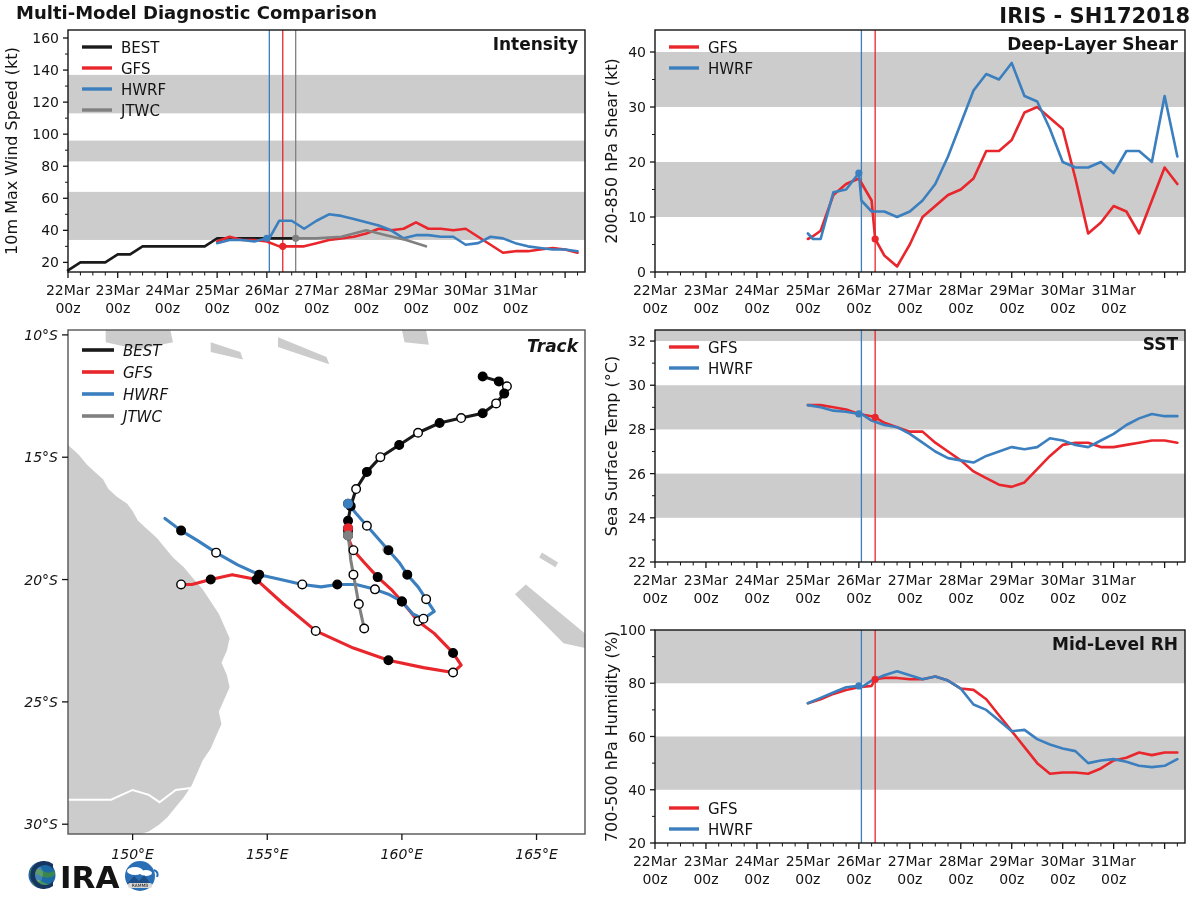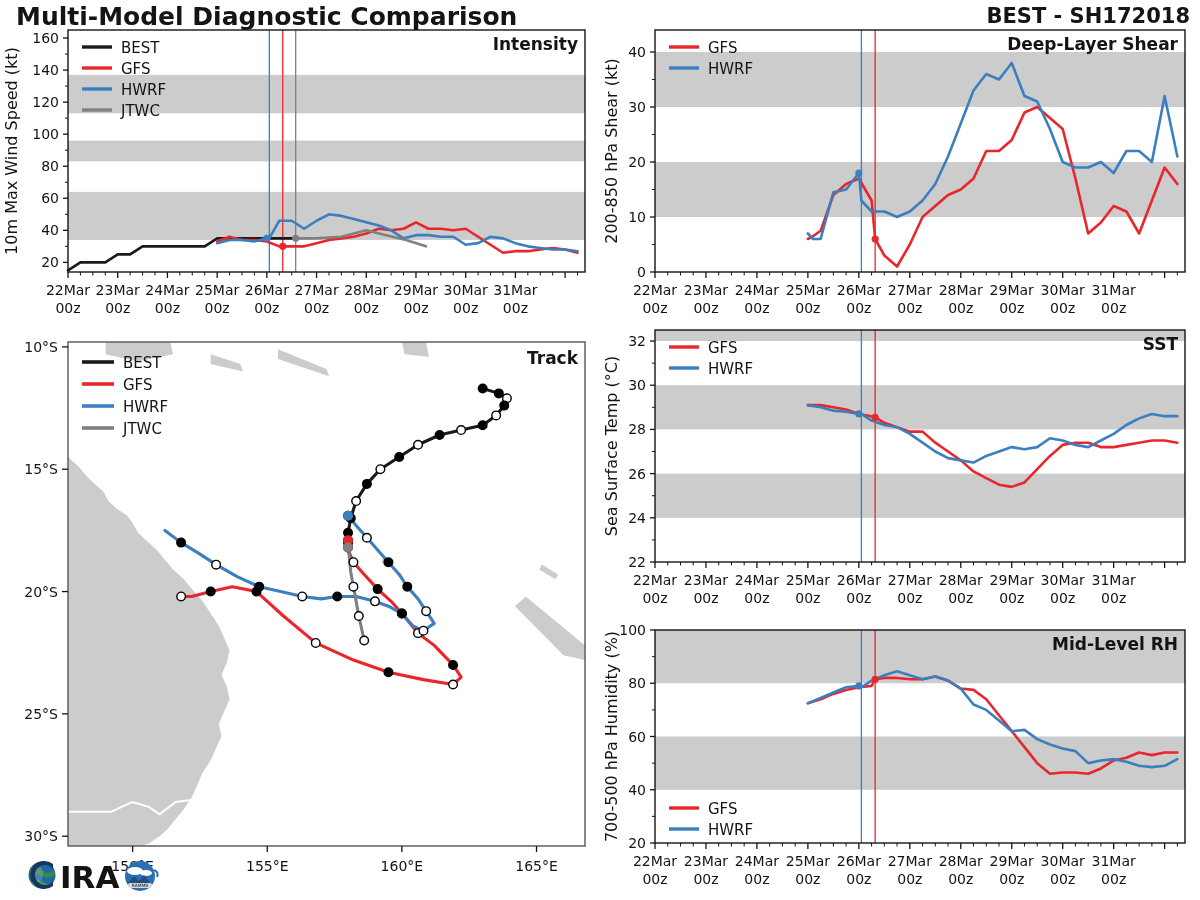--- a/index.html
+++ b/index.html
@@ -5,31 +5,31 @@
   html,body{margin:0;padding:0;background:#ffffff;}
   body{width:1200px;height:900px;position:relative;overflow:hidden;
        font-family:"DejaVu Sans","Liberation Sans",sans-serif;color:#141414;}
   .panel{position:absolute;}
   svg{display:block;}
   text{font-family:"DejaVu Sans","Liberation Sans",sans-serif;fill:#141414;}
   .tick-lbl{font-size:14px;}
   .ax-lbl{font-size:16px;}
   .pan-tag{font-size:17px;font-weight:bold;}
   .leg-lbl{font-size:15px;}
-  .maintitle{font-size:25px;font-weight:bold;}
+  .maintitle{font-size:18px;font-weight:bold;}
   .stormid{font-size:21px;font-weight:bold;}
 </style>
 </head>
 <body>
 
 <div class="panel" style="left:16px;top:2px;">
   <div class="maintitle">Multi-Model Diagnostic Comparison</div>
 </div>
 <div class="panel" style="left:0;top:4px;width:1190px;text-align:right;">
-  <span class="stormid">BEST - SH172018</span>
+  <span class="stormid">IRIS - SH172018</span>
 </div>
 
 <div class="panel" style="left:0;top:0;">
   <svg id="svg-intensity" width="600" height="320">
       <rect x="68" y="30" width="517" height="242" fill="#ffffff"></rect>
       <g>
         <rect x="68" y="191.86754966887418" width="517" height="48.079470198675494" fill="#cccccc"></rect>
         <rect x="68" y="140.58278145695365" width="517" height="20.83443708609272" fill="#cccccc"></rect>
         <rect x="68" y="74.87417218543044" width="517" height="38.46357615894041" fill="#cccccc"></rect>
       </g>
@@ -472,21 +472,21 @@
       <text x="0" y="0" class="ax-lbl" text-anchor="middle" transform="translate(17,141.5) rotate(-90)">700-500 hPa Humidity (%)</text>
       <text x="578" y="55" class="pan-tag" text-anchor="end">Mid-Level RH</text>
       <g>
         <line x1="69" y1="213" x2="99" y2="213" stroke="#e8262c" stroke-width="3.4"></line>
         <text x="108" y="218.5" class="leg-lbl">GFS</text>
         <line x1="69" y1="234" x2="99" y2="234" stroke="#3b7fbf" stroke-width="3.4"></line>
         <text x="108" y="239.5" class="leg-lbl">HWRF</text>
       </g>
     </svg>
 </div>
-<div class="panel" style="left:0;top:330px;">
+<div class="panel" style="left:0;top:318px;font-style:italic;">
   <svg id="svg-track" width="600" height="545">
       <rect x="68" y="12" width="517" height="504" fill="#ffffff"></rect>
       <clipPath id="mapclip">
         <rect x="68" y="12" width="517" height="504"></rect>
       </clipPath>
       <g clip-path="url(#mapclip)">
         <path d="M68.0 127.0 L78.8 136.8 L86.8 146.6 L94.9 153.9 L103.0 161.2 L108.4 171.0 L116.5 178.4 L127.2 185.7 L132.6 193.0 L138.0 202.8 L146.1 210.2 L156.9 220.0 L164.9 229.7 L173.0 239.5 L183.8 249.3 L191.9 259.1 L202.6 271.3 L210.7 283.6 L218.8 295.8 L224.2 308.0 L229.6 320.3 L226.9 332.5 L221.5 344.7 L226.9 357.0 L229.6 369.2 L224.2 381.4 L218.8 393.7 L221.5 405.9 L216.1 418.1 L210.7 430.4 L202.6 442.6 L197.3 454.8 L191.9 467.1 L183.8 479.3 L175.7 489.1 L167.6 498.9 L159.6 506.2 L148.8 513.6 L140.7 516.0 L132.6 516.0 L124.5 516.0 L116.5 516.0 L108.4 516.0 L100.3 516.0 L92.2 516.0 L84.2 516.0 L76.1 516.0 L68.0 516.0 L68 516 L68 126.99029126213594 Z" fill="#cccccc" stroke="none"></path>
         <path d="M105.7 12.0 L170.3 12.0 L173.0 24.2 L138.0 31.6 L105.7 24.2 Z" fill="#cccccc"></path>
         <path d="M210.7 24.2 L240.3 34.0 L243.0 41.4 L210.7 34.0 Z" fill="#cccccc"></path>
         <path d="M278.0 19.3 L326.5 38.9 L329.2 46.3 L278.0 29.1 Z" fill="#cccccc"></path>

